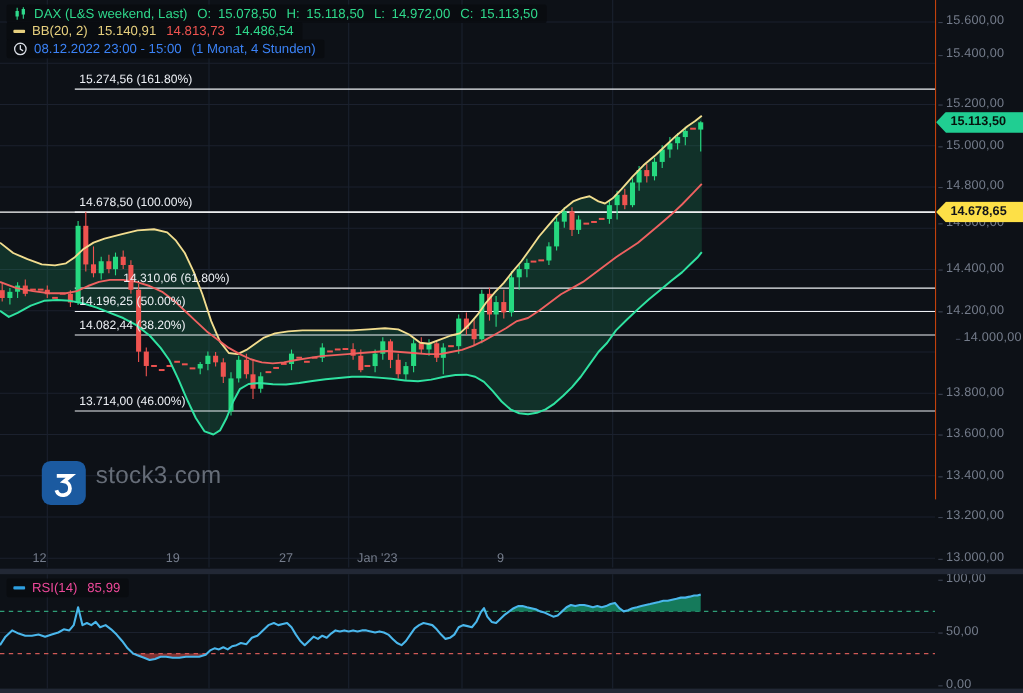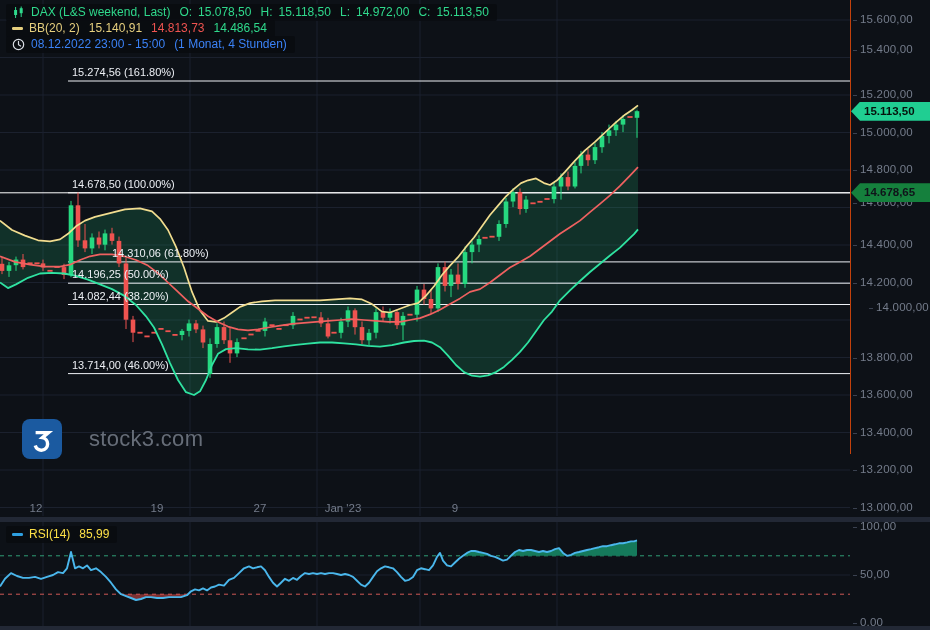--- a/index.html
+++ b/index.html
@@ -26,22 +26,22 @@
         padding:1px 8px 2px 6px;border-radius:2px;font-size:12px;white-space:nowrap;z-index:8;}
   .chip svg{flex:0 0 auto;}
   .chip .g{margin-left:9px;}
   .chip .t{margin-left:6px;}
   .ohlc{color:#2fd98c;}
   .bbl{color:#e6cf7e;margin-left:6px;}
   .bbu{color:#e6cf7e;}
   .bbm{color:#ef5350;}
   .bbg{color:#2fd98c;}
   .dater{color:#3b82f6;}
-  .rsit{color:#fde047;}
-  #watermark{position:absolute;left:22px;top:419px;display:flex;align-items:center;z-index:3;gap:18px;}
+  .rsit{color:#ec4899;}
+  #watermark{position:absolute;left:38px;top:419px;display:flex;z-index:3;}
   #wm-box{width:40px;height:40px;border-radius:8px;background:#1b5aa0;
           display:flex;align-items:center;justify-content:center;}
   #wm-text{margin-left:9px;color:#666d78;font-size:22px;font-weight:500;letter-spacing:.3px;}
 </style>
 </head>
 <body>
 
 <svg id="chart-svg" width="930" height="630" viewBox="0 0 930 630">
     <line x1="0" y1="20.0" x2="850" y2="20.0" stroke="#1b212e" stroke-width="1"></line>
     <line x1="0" y1="57.5" x2="850" y2="57.5" stroke="#1b212e" stroke-width="1"></line>
@@ -268,21 +268,21 @@
     <div class="axlbl" style="top: 301px; margin-left: 16px;">14.000,00</div>
     <div class="axlbl" style="top: 350.5px;">13.800,00</div>
     <div class="axlbl" style="top: 388px;">13.600,00</div>
     <div class="axlbl" style="top: 425.5px;">13.400,00</div>
     <div class="axlbl" style="top: 463px;">13.200,00</div>
     <div class="axlbl" style="top: 500.5px;">13.000,00</div>
     <div class="axlbl" style="top: 520px;">100,00</div>
     <div class="axlbl" style="top: 568px;">50,00</div>
     <div class="axlbl" style="top: 616px;">0,00</div>
     <div class="badge" style="top: 101.7px; background: rgb(32, 206, 146); color: rgb(6, 18, 12);">15.113,50</div>
-    <div class="badge" style="top: 183.3px; background: #15803d; color: rgb(16, 19, 26);">14.678,65</div>
+    <div class="badge" style="top: 183.3px; background: #fde047; color: rgb(16, 19, 26);">14.678,65</div>
   </div>
 
 <div id="time-axis">
     <div class="tlbl" style="left: 36px;">12</div>
     <div class="tlbl" style="left: 157px;">19</div>
     <div class="tlbl" style="left: 260px;">27</div>
     <div class="tlbl" style="left: 343px;">Jan '23</div>
     <div class="tlbl" style="left: 455px;">9</div>
   </div>
 

